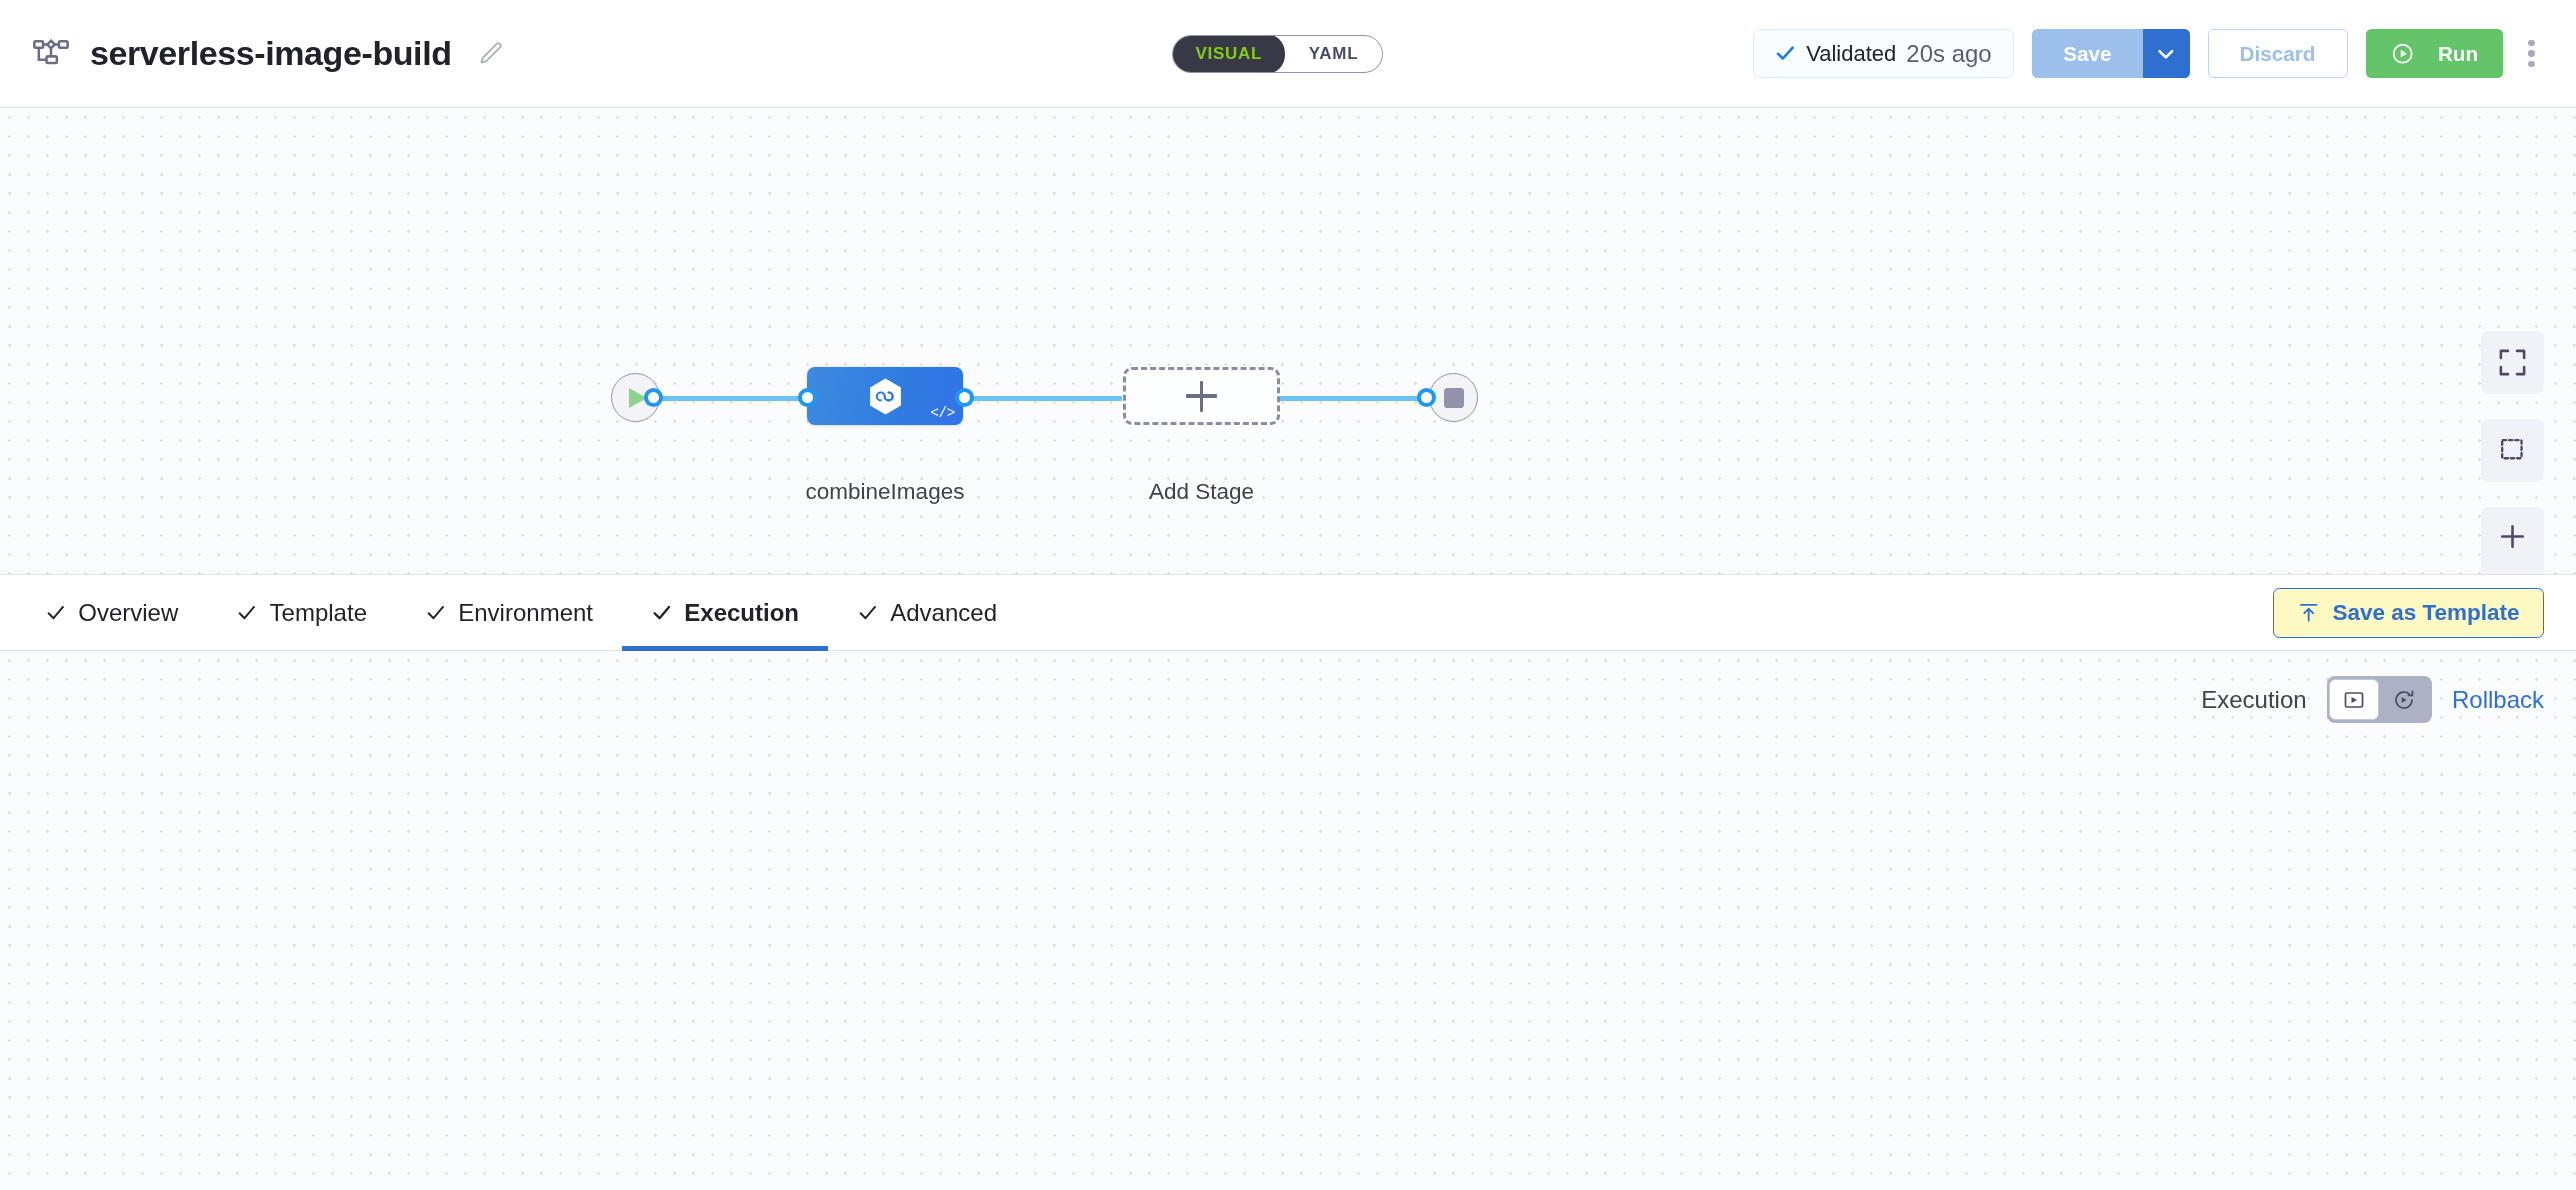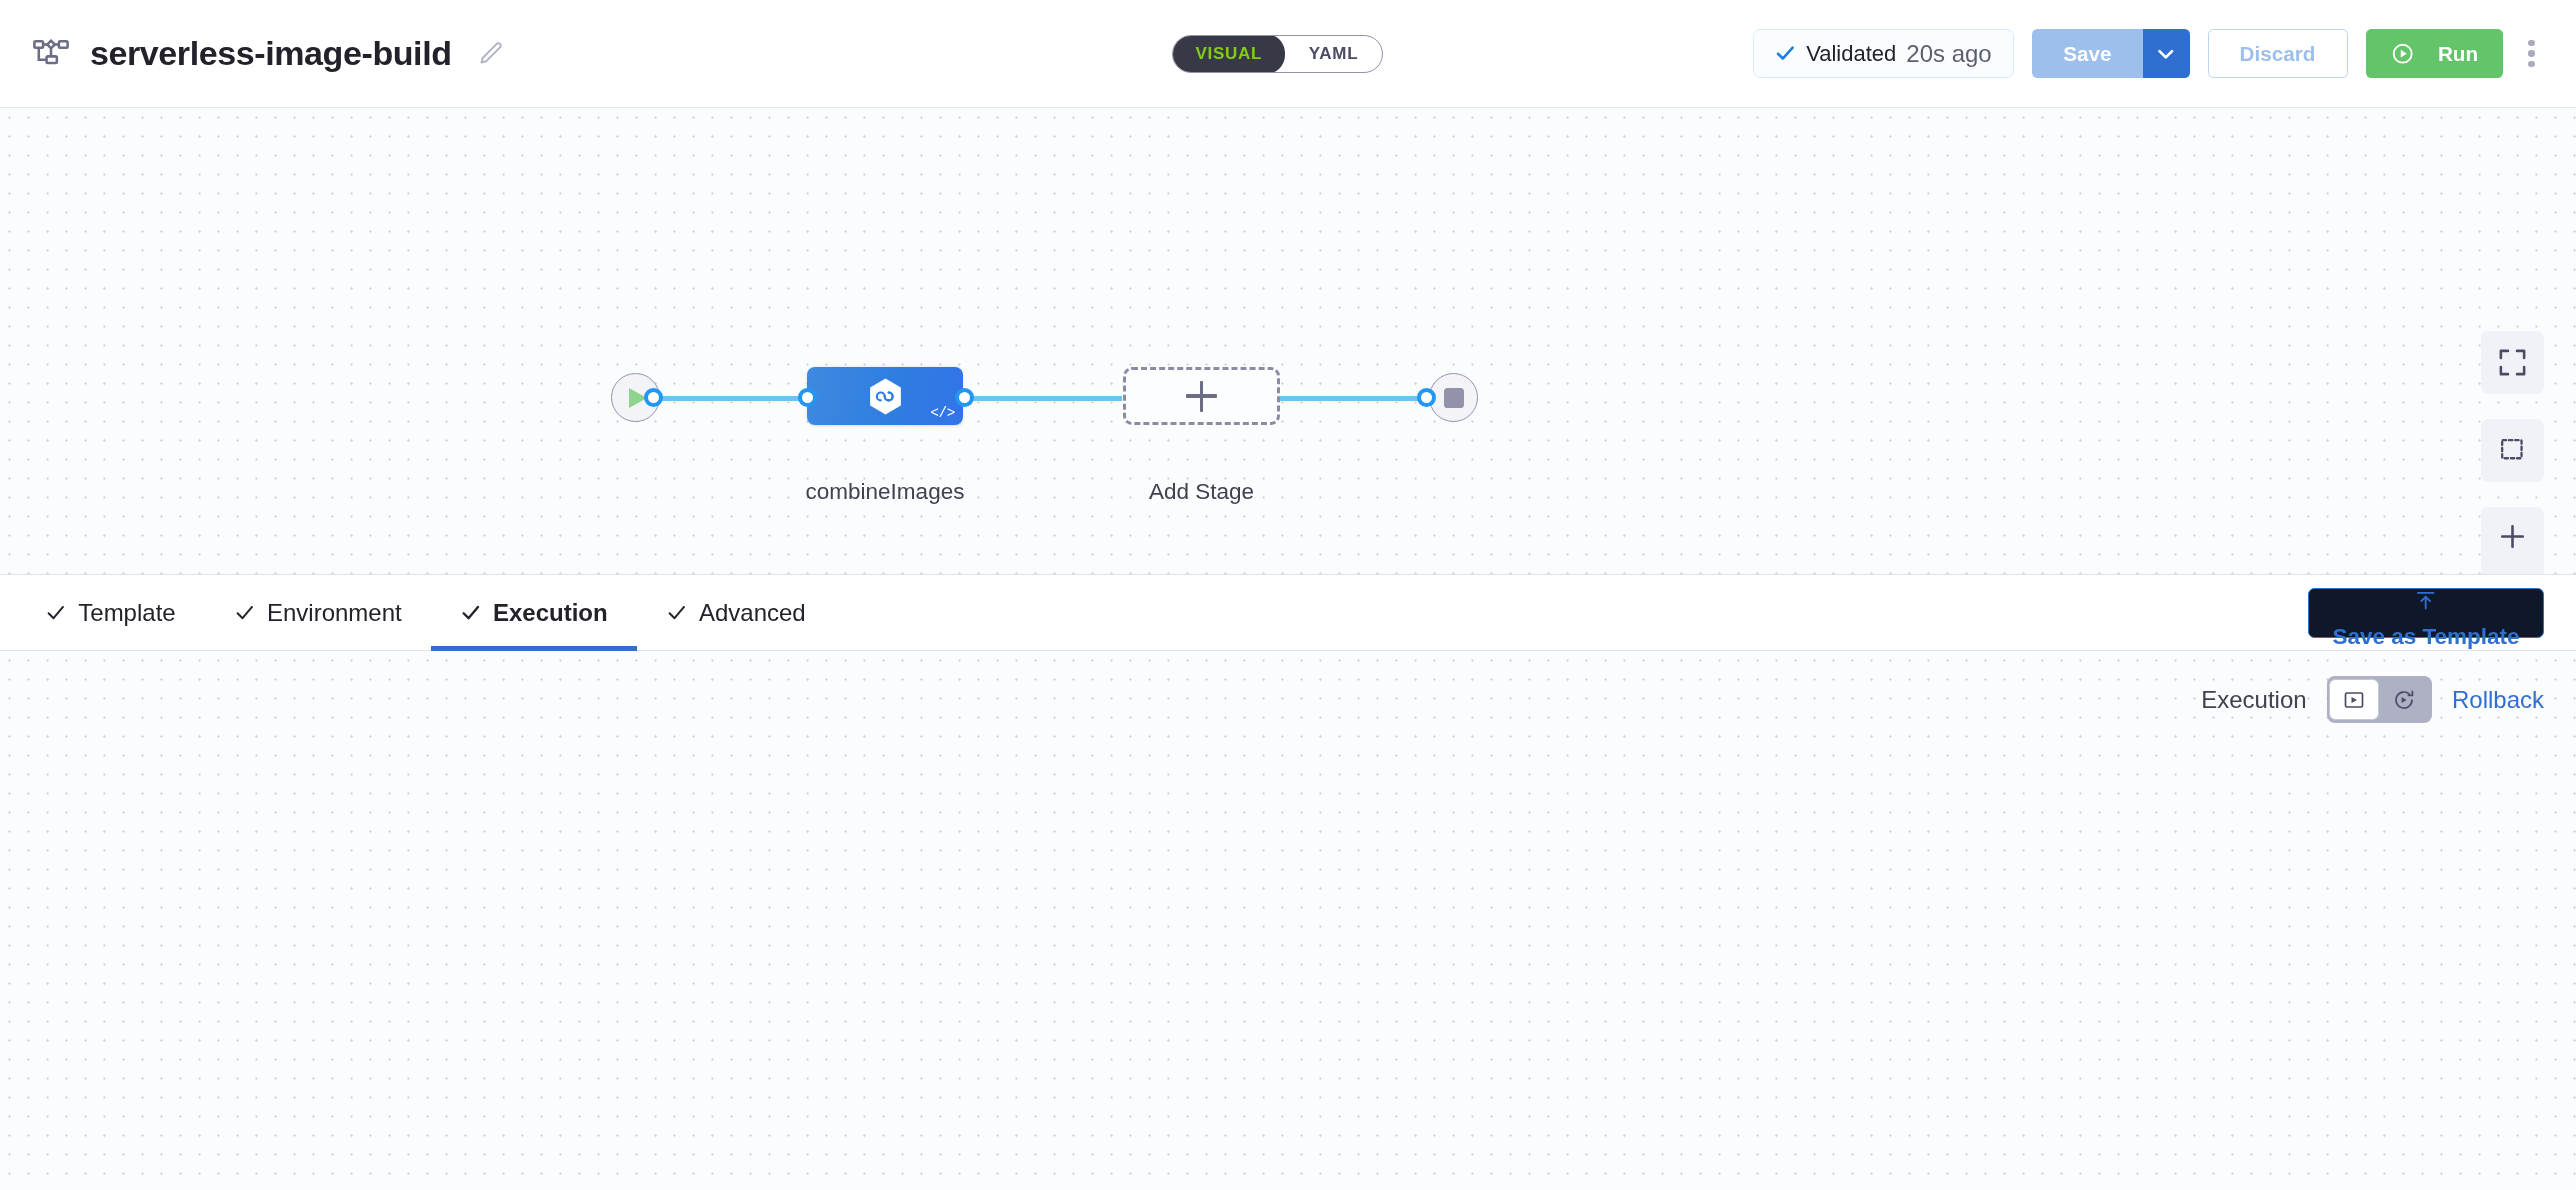--- a/index.html
+++ b/index.html
@@ -289,28 +289,27 @@
     height: 5.4px;
     background: #2f6fd0;
   }
   .save-template-btn {
     margin-left: auto;
     display: flex; align-items: center; gap: 11.7px;
     height: 50px;
     padding: 0 23.4px;
     border: 1.3px solid #2f6fd0;
     border-radius: 6.3px;
-    background: #0f172a;
+    background: #fef9c3;
     color: #2f6fd0;
     font-size: 22.5px;
     font-weight: bold;
     cursor: pointer;
     font-family: inherit;
     white-space: nowrap;
-    flex-direction: column;
   }
   .save-template-btn svg { width: 23.4px; height: 23.4px; display: block; }
 
   
   .exec-toggle-row {
     position: absolute;
     right: 32px;
     top: 25px;
     display: flex;
     align-items: center;
@@ -482,20 +481,28 @@
 </div>
 
 <div class="tabbar">
   <div class="tabs">
     <div class="tab">
       <span class="tickmark">
         <svg viewBox="0 0 24 24" fill="none" stroke="currentColor" stroke-width="2.2" stroke-linecap="round" stroke-linejoin="round">
             <path d="M4 12.5 L9.5 18 L20 5.5"></path>
           </svg>
       </span>
+      <span>Overview</span>
+    </div>
+    <div class="tab">
+      <span class="tickmark">
+        <svg viewBox="0 0 24 24" fill="none" stroke="currentColor" stroke-width="2.2" stroke-linecap="round" stroke-linejoin="round">
+            <path d="M4 12.5 L9.5 18 L20 5.5"></path>
+          </svg>
+      </span>
       <span>Template</span>
     </div>
     <div class="tab">
       <span class="tickmark">
         <svg viewBox="0 0 24 24" fill="none" stroke="currentColor" stroke-width="2.2" stroke-linecap="round" stroke-linejoin="round">
             <path d="M4 12.5 L9.5 18 L20 5.5"></path>
           </svg>
       </span>
       <span>Environment</span>
     </div>

